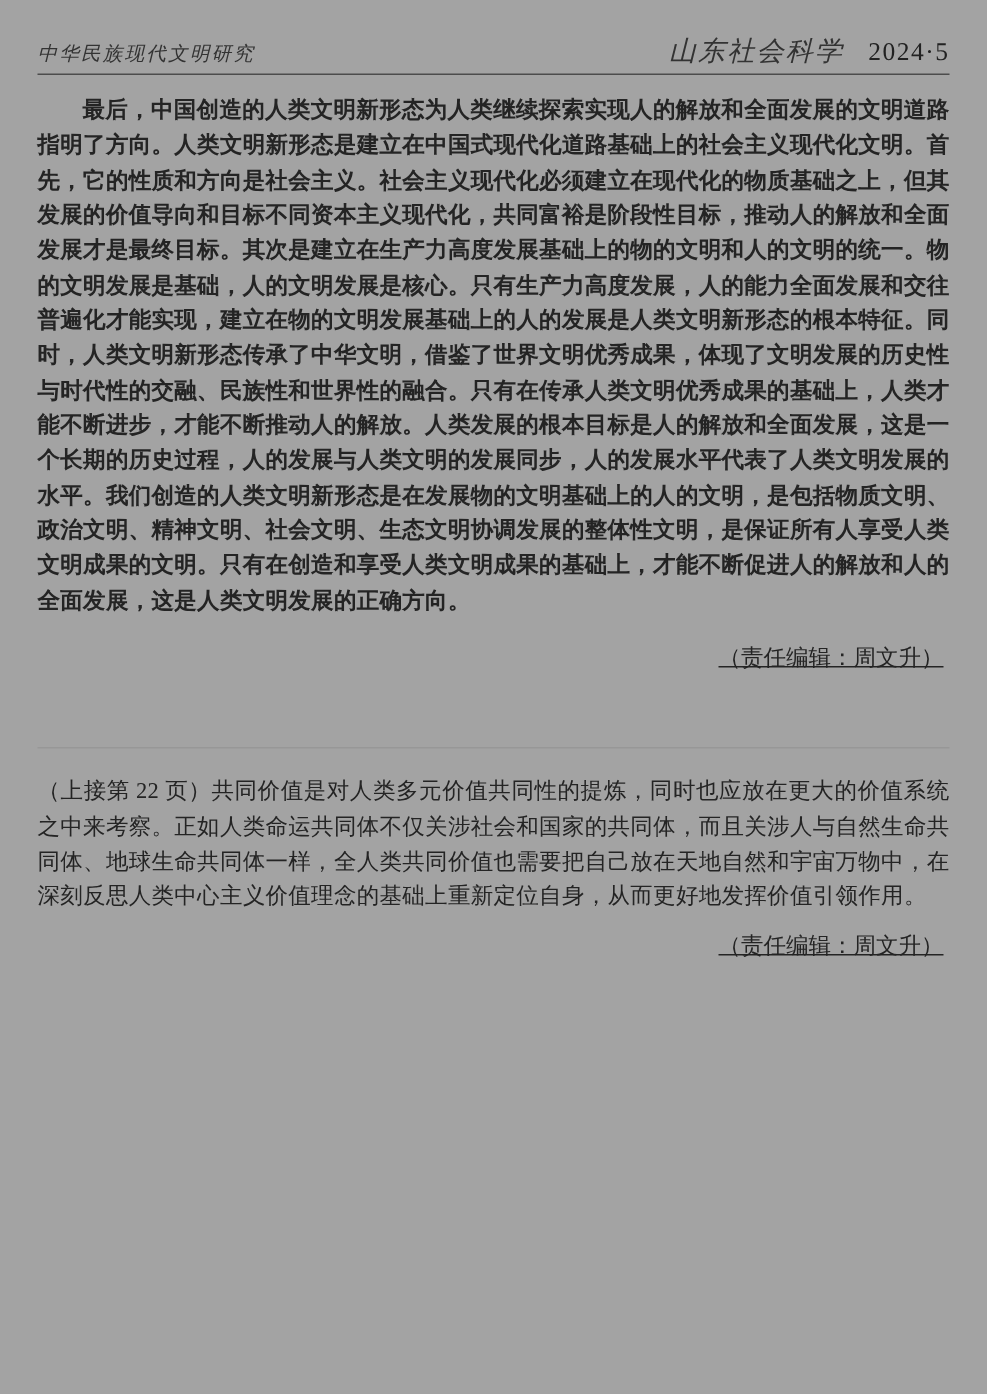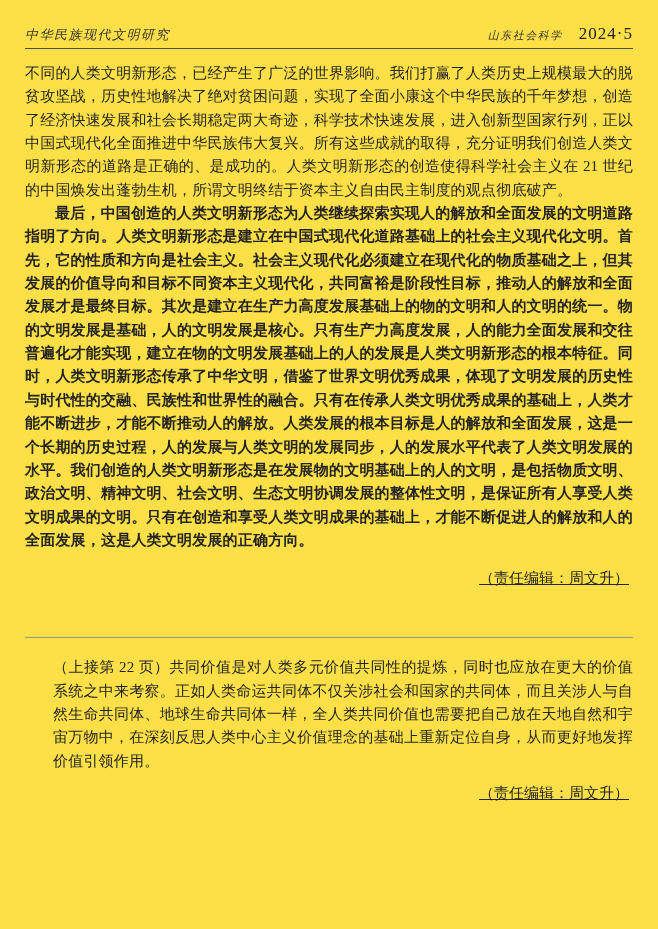--- a/index.html
+++ b/index.html
@@ -5,21 +5,21 @@
   html, body {
     margin: 0;
     padding: 0;
     background: #e9e9e9;
   }
   .page {
     position: relative;
     width: 658px;
     height: 929px;
     margin: 0 auto;
-    background: #fde047;
+    background: #a3a3a3;
     font-family: "Liberation Serif", "DejaVu Serif", serif;
     color: #222;
     overflow: hidden;
     box-sizing: border-box;
   }
   .inner {
     margin: 0 25px;
     width: 608px;
   }
   
@@ -36,39 +36,39 @@
     letter-spacing: 1.5px;
     color: #333;
   }
   .head-right {
     display: flex;
     align-items: baseline;
     gap: 16px;
   }
   .head-journal {
     font-style: italic;
-    font-size: 11px;
+    font-size: 18px;
     letter-spacing: 1.5px;
     color: #333;
   }
   .head-issue {
     font-size: 17px;
     letter-spacing: 1px;
     color: #222;
   }
   .head-rule {
     margin-top: 5px;
     border: 0;
     border-top: 1.6px solid #4c4c4c;
     height: 0;
   }
   
   .article { margin: 0; }
   .article-first { margin-top: 13px; }
-  .article-second { margin-top: 18px; margin-left: 28px; }
+  .article-second { margin-top: 18px; }
   p.body-para {
     margin: 0;
     font-size: 15px;
     line-height: 23.35px;
     text-align: justify;
     text-justify: inter-character;
     letter-spacing: 0.2px;
     color: #242424;
   }
   p.body-para.indent { text-indent: 2em; font-weight: bold; }
@@ -101,21 +101,20 @@
       <span class="head-left">中华民族现代文明研究</span>
       <span class="head-right">
         <span class="head-journal">山东社会科学</span>
         <span class="head-issue">2024·5</span>
       </span>
     </header>
 
     <hr class="head-rule">
 
     <section class="article article-first">
-      <p class="body-para">不同的人类文明新形态，已经产生了广泛的世界影响。我们打赢了人类历史上规模最大的脱贫攻坚战，历史性地解决了绝对贫困问题，实现了全面小康这个中华民族的千年梦想，创造了经济快速发展和社会长期稳定两大奇迹，科学技术快速发展，进入创新型国家行列，正以中国式现代化全面推进中华民族伟大复兴。所有这些成就的取得，充分证明我们创造人类文明新形态的道路是正确的、是成功的。人类文明新形态的创造使得科学社会主义在 21 世纪的中国焕发出蓬勃生机，所谓文明终结于资本主义自由民主制度的观点彻底破产。</p>
       <p class="body-para indent">最后，中国创造的人类文明新形态为人类继续探索实现人的解放和全面发展的文明道路指明了方向。人类文明新形态是建立在中国式现代化道路基础上的社会主义现代化文明。首先，它的性质和方向是社会主义。社会主义现代化必须建立在现代化的物质基础之上，但其发展的价值导向和目标不同资本主义现代化，共同富裕是阶段性目标，推动人的解放和全面发展才是最终目标。其次是建立在生产力高度发展基础上的物的文明和人的文明的统一。物的文明发展是基础，人的文明发展是核心。只有生产力高度发展，人的能力全面发展和交往普遍化才能实现，建立在物的文明发展基础上的人的发展是人类文明新形态的根本特征。同时，人类文明新形态传承了中华文明，借鉴了世界文明优秀成果，体现了文明发展的历史性与时代性的交融、民族性和世界性的融合。只有在传承人类文明优秀成果的基础上，人类才能不断进步，才能不断推动人的解放。人类发展的根本目标是人的解放和全面发展，这是一个长期的历史过程，人的发展与人类文明的发展同步，人的发展水平代表了人类文明发展的水平。我们创造的人类文明新形态是在发展物的文明基础上的人的文明，是包括物质文明、政治文明、精神文明、社会文明、生态文明协调发展的整体性文明，是保证所有人享受人类文明成果的文明。只有在创造和享受人类文明成果的基础上，才能不断促进人的解放和人的全面发展，这是人类文明发展的正确方向。</p>
       <p class="editor-note">（责任编辑：周文升）</p>
     </section>
 
     <hr class="article-divider">
 
     <section class="article article-second">
       <p class="body-para">（上接第 22 页）共同价值是对人类多元价值共同性的提炼，同时也应放在更大的价值系统之中来考察。正如人类命运共同体不仅关涉社会和国家的共同体，而且关涉人与自然生命共同体、地球生命共同体一样，全人类共同价值也需要把自己放在天地自然和宇宙万物中，在深刻反思人类中心主义价值理念的基础上重新定位自身，从而更好地发挥价值引领作用。</p>
       <p class="editor-note">（责任编辑：周文升）</p>
     </section>

